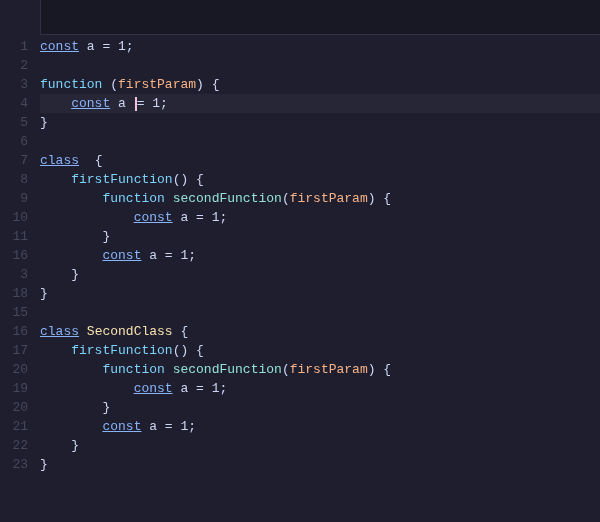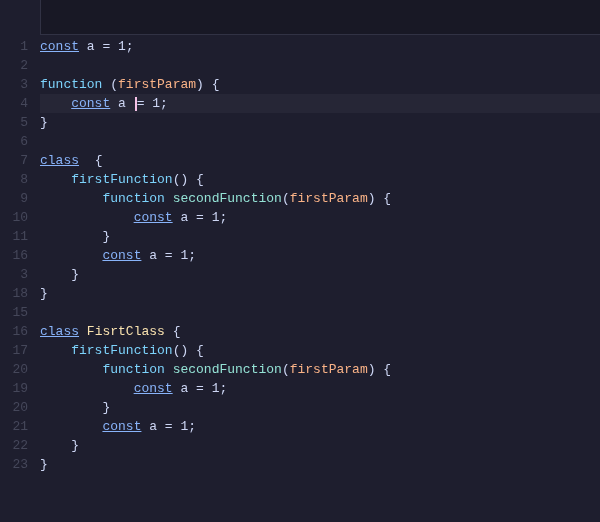--- a/index.html
+++ b/index.html
@@ -166,21 +166,21 @@
       <div class="code-line">&nbsp;</div>
       <div class="code-line"><span class="kw-blue">class</span><span class="plain"> </span><span class="plain"> {</span></div>
       <div class="code-line"><span class="plain">    </span><span class="kw-green">firstFunction</span><span class="plain">() {</span></div>
       <div class="code-line"><span class="plain">        </span><span class="kw-purple">function</span><span class="plain"> </span><span class="kw-teal">secondFunction</span><span class="plain">(</span><span class="param">firstParam</span><span class="plain">) {</span></div>
       <div class="code-line"><span class="plain">            </span><span class="kw-blue">const</span><span class="plain"> a = 1;</span></div>
       <div class="code-line"><span class="plain">        }</span></div>
       <div class="code-line"><span class="plain">        </span><span class="kw-blue">const</span><span class="plain"> a = 1;</span></div>
       <div class="code-line"><span class="plain">    }</span></div>
       <div class="code-line"><span class="plain">}</span></div>
       <div class="code-line">&nbsp;</div>
-      <div class="code-line"><span class="kw-blue">class</span><span class="plain"> </span><span class="kw-yellow">FisrtClass</span><span class="plain"> {</span></div>
+      <div class="code-line"><span class="kw-blue">class</span><span class="plain"> </span><span class="kw-yellow">SecondClass</span><span class="plain"> {</span></div>
       <div class="code-line"><span class="plain">    </span><span class="kw-green">firstFunction</span><span class="plain">() {</span></div>
       <div class="code-line"><span class="plain">        </span><span class="kw-purple">function</span><span class="plain"> </span><span class="kw-teal">secondFunction</span><span class="plain">(</span><span class="param">firstParam</span><span class="plain">) {</span></div>
       <div class="code-line"><span class="plain">            </span><span class="kw-blue">const</span><span class="plain"> a = 1;</span></div>
       <div class="code-line"><span class="plain">        }</span></div>
       <div class="code-line"><span class="plain">        </span><span class="kw-blue">const</span><span class="plain"> a = 1;</span></div>
       <div class="code-line"><span class="plain">    }</span></div>
       <div class="code-line"><span class="plain">}</span></div>
     </div>
 </div>
 

